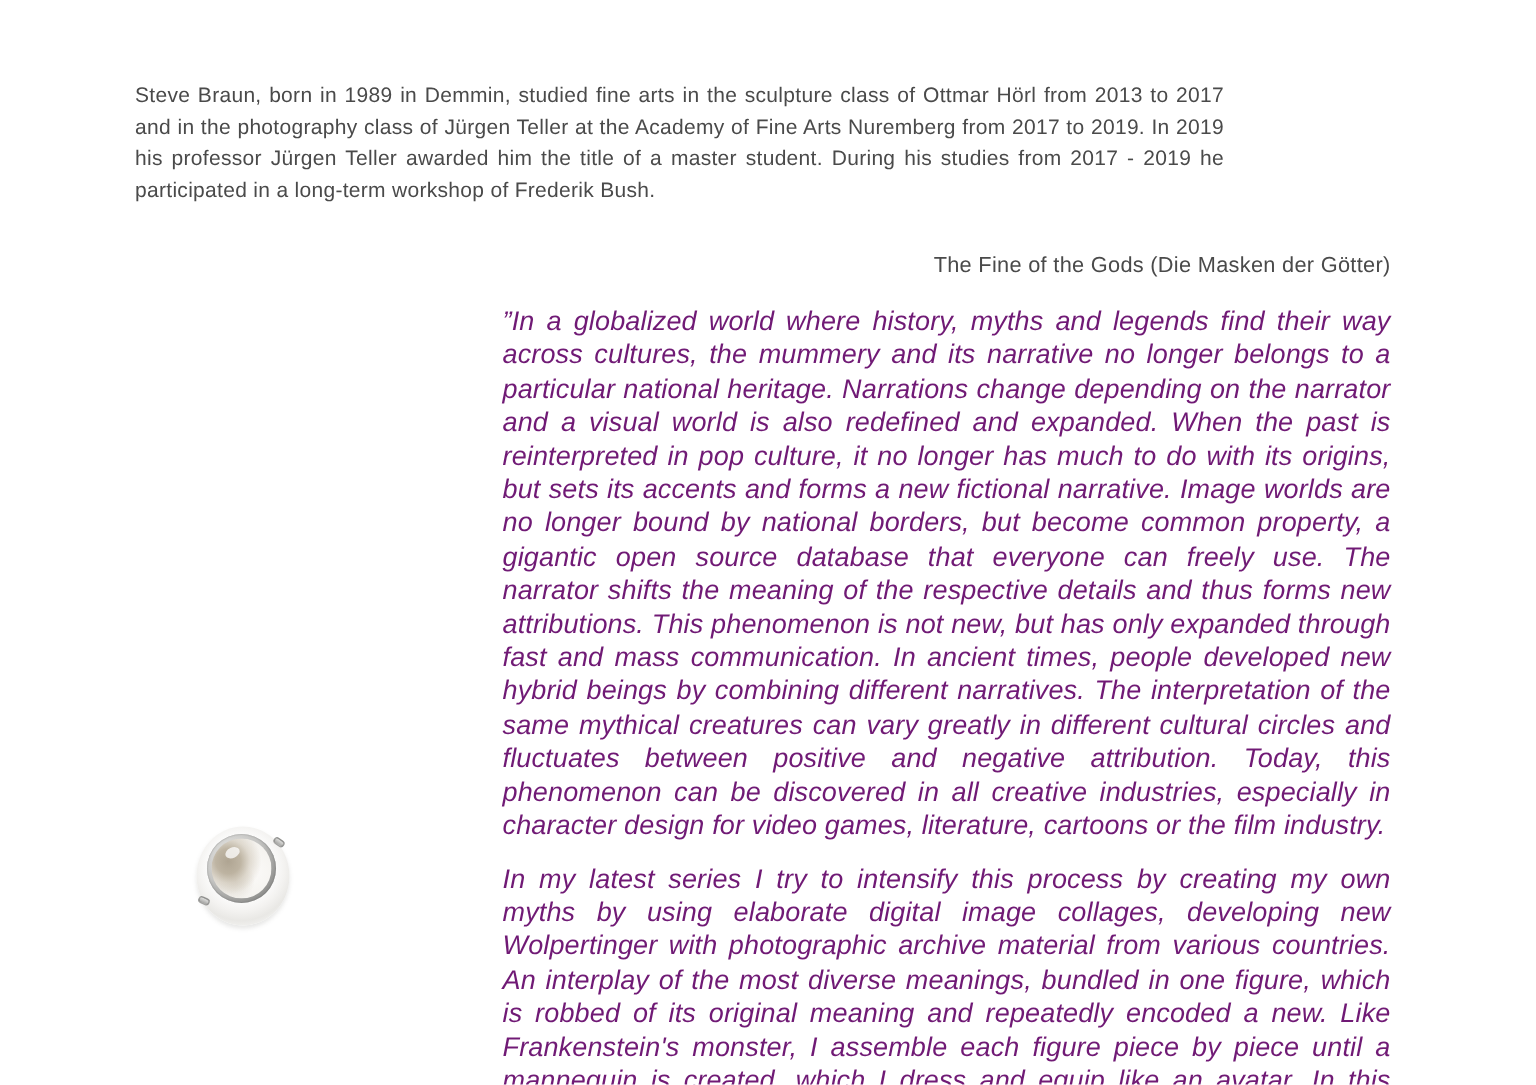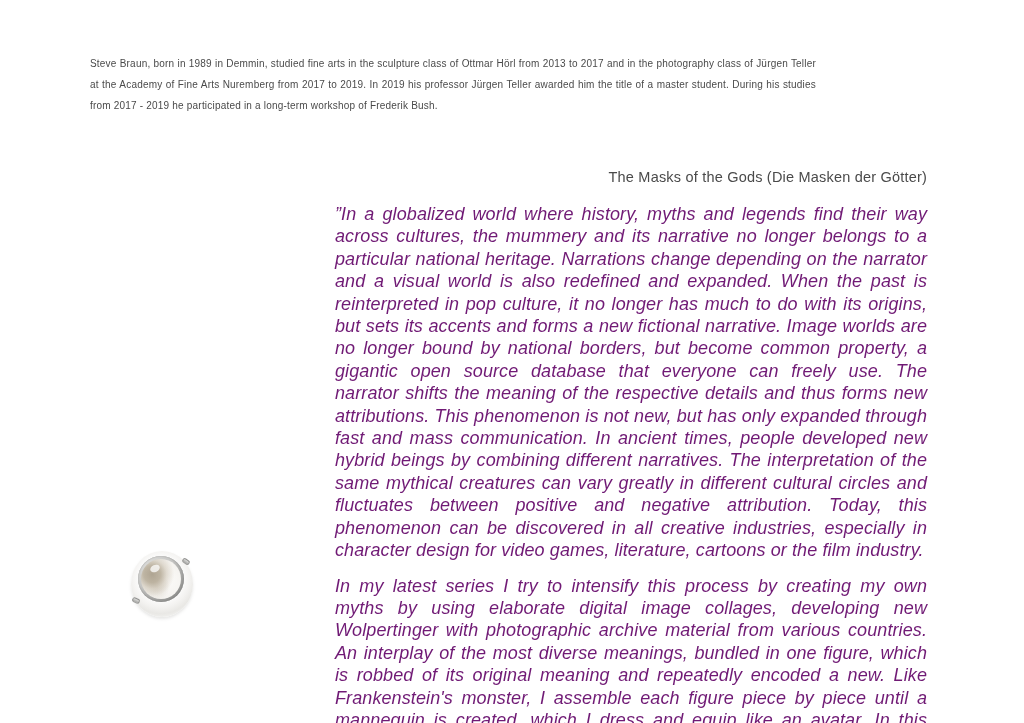--- a/index.html
+++ b/index.html
@@ -19,21 +19,21 @@
     position: absolute;
     inset: 0;
     background: #ffffff;
   }
   .bio {
     position: absolute;
     left: 90px;
     top: 53px;
     width: 726px;
     margin: 0;
-    font-size: 10px;
+    font-size: 14px;
     line-height: 21px;
     letter-spacing: 0.2px;
     text-align: justify;
     text-justify: inter-word;
     color: #4a4a4a;
   }
   .work-title {
     position: absolute;
     left: 335px;
     top: 169px;
@@ -138,21 +138,21 @@
     transform: rotate(25deg);
   }
 </style>
 </head>
 <body>
 
 <main class="page">
 
   <p class="bio">Steve Braun, born in 1989 in Demmin, studied fine arts in the sculpture class of Ottmar Hörl from 2013 to 2017 and in the photography class of Jürgen Teller at the Academy of Fine Arts Nuremberg from 2017 to 2019. In 2019 his professor Jürgen Teller awarded him the title of a master student. During his studies from 2017 - 2019 he participated in a long-term workshop of Frederik Bush.</p>
 
-  <h1 class="work-title">The Masks of the Gods (Die Masken der Götter)</h1>
+  <h1 class="work-title">The Fine of the Gods (Die Masken der Götter)</h1>
 
   <section class="statement">
     <p>”In a globalized world where history, myths and legends find their way across cultures, the mummery and its narrative no longer belongs to a particular national heritage. Narrations change depending on the narrator and a visual world is also redefined and expanded. When the past is reinterpreted in pop culture, it no longer has much to do with its origins, but sets its accents and forms a new fictional narrative. Image worlds are no longer bound by national borders, but become common property, a gigantic open source database that everyone can freely use. The narrator shifts the meaning of the respective details and thus forms new attributions. This phenomenon is not new, but has only expanded through fast and mass communication. In ancient times, people developed new hybrid beings by combining different narratives. The interpretation of the same mythical creatures can vary greatly in different cultural circles and fluctuates between positive and negative attribution. Today, this phenomenon can be discovered in all creative industries, especially in character design for video games, literature, cartoons or the film industry.</p>
     <p>In my latest series I try to intensify this process by creating my own myths by using elaborate digital image collages, developing new Wolpertinger with photographic archive material from various countries. An interplay of the most diverse meanings, bundled in one figure, which is robbed of its original meaning and repeatedly encoded a new. Like Frankenstein's monster, I assemble each figure piece by piece until a mannequin is created, which I dress and equip like an avatar. In this series, East meets West, old meets modern, reality meets fiction, creating a new narrative.”</p>
   </section>
 
   <figure class="artifact">
     <div class="halo"></div>
     <div class="ring">
       <div class="core">

